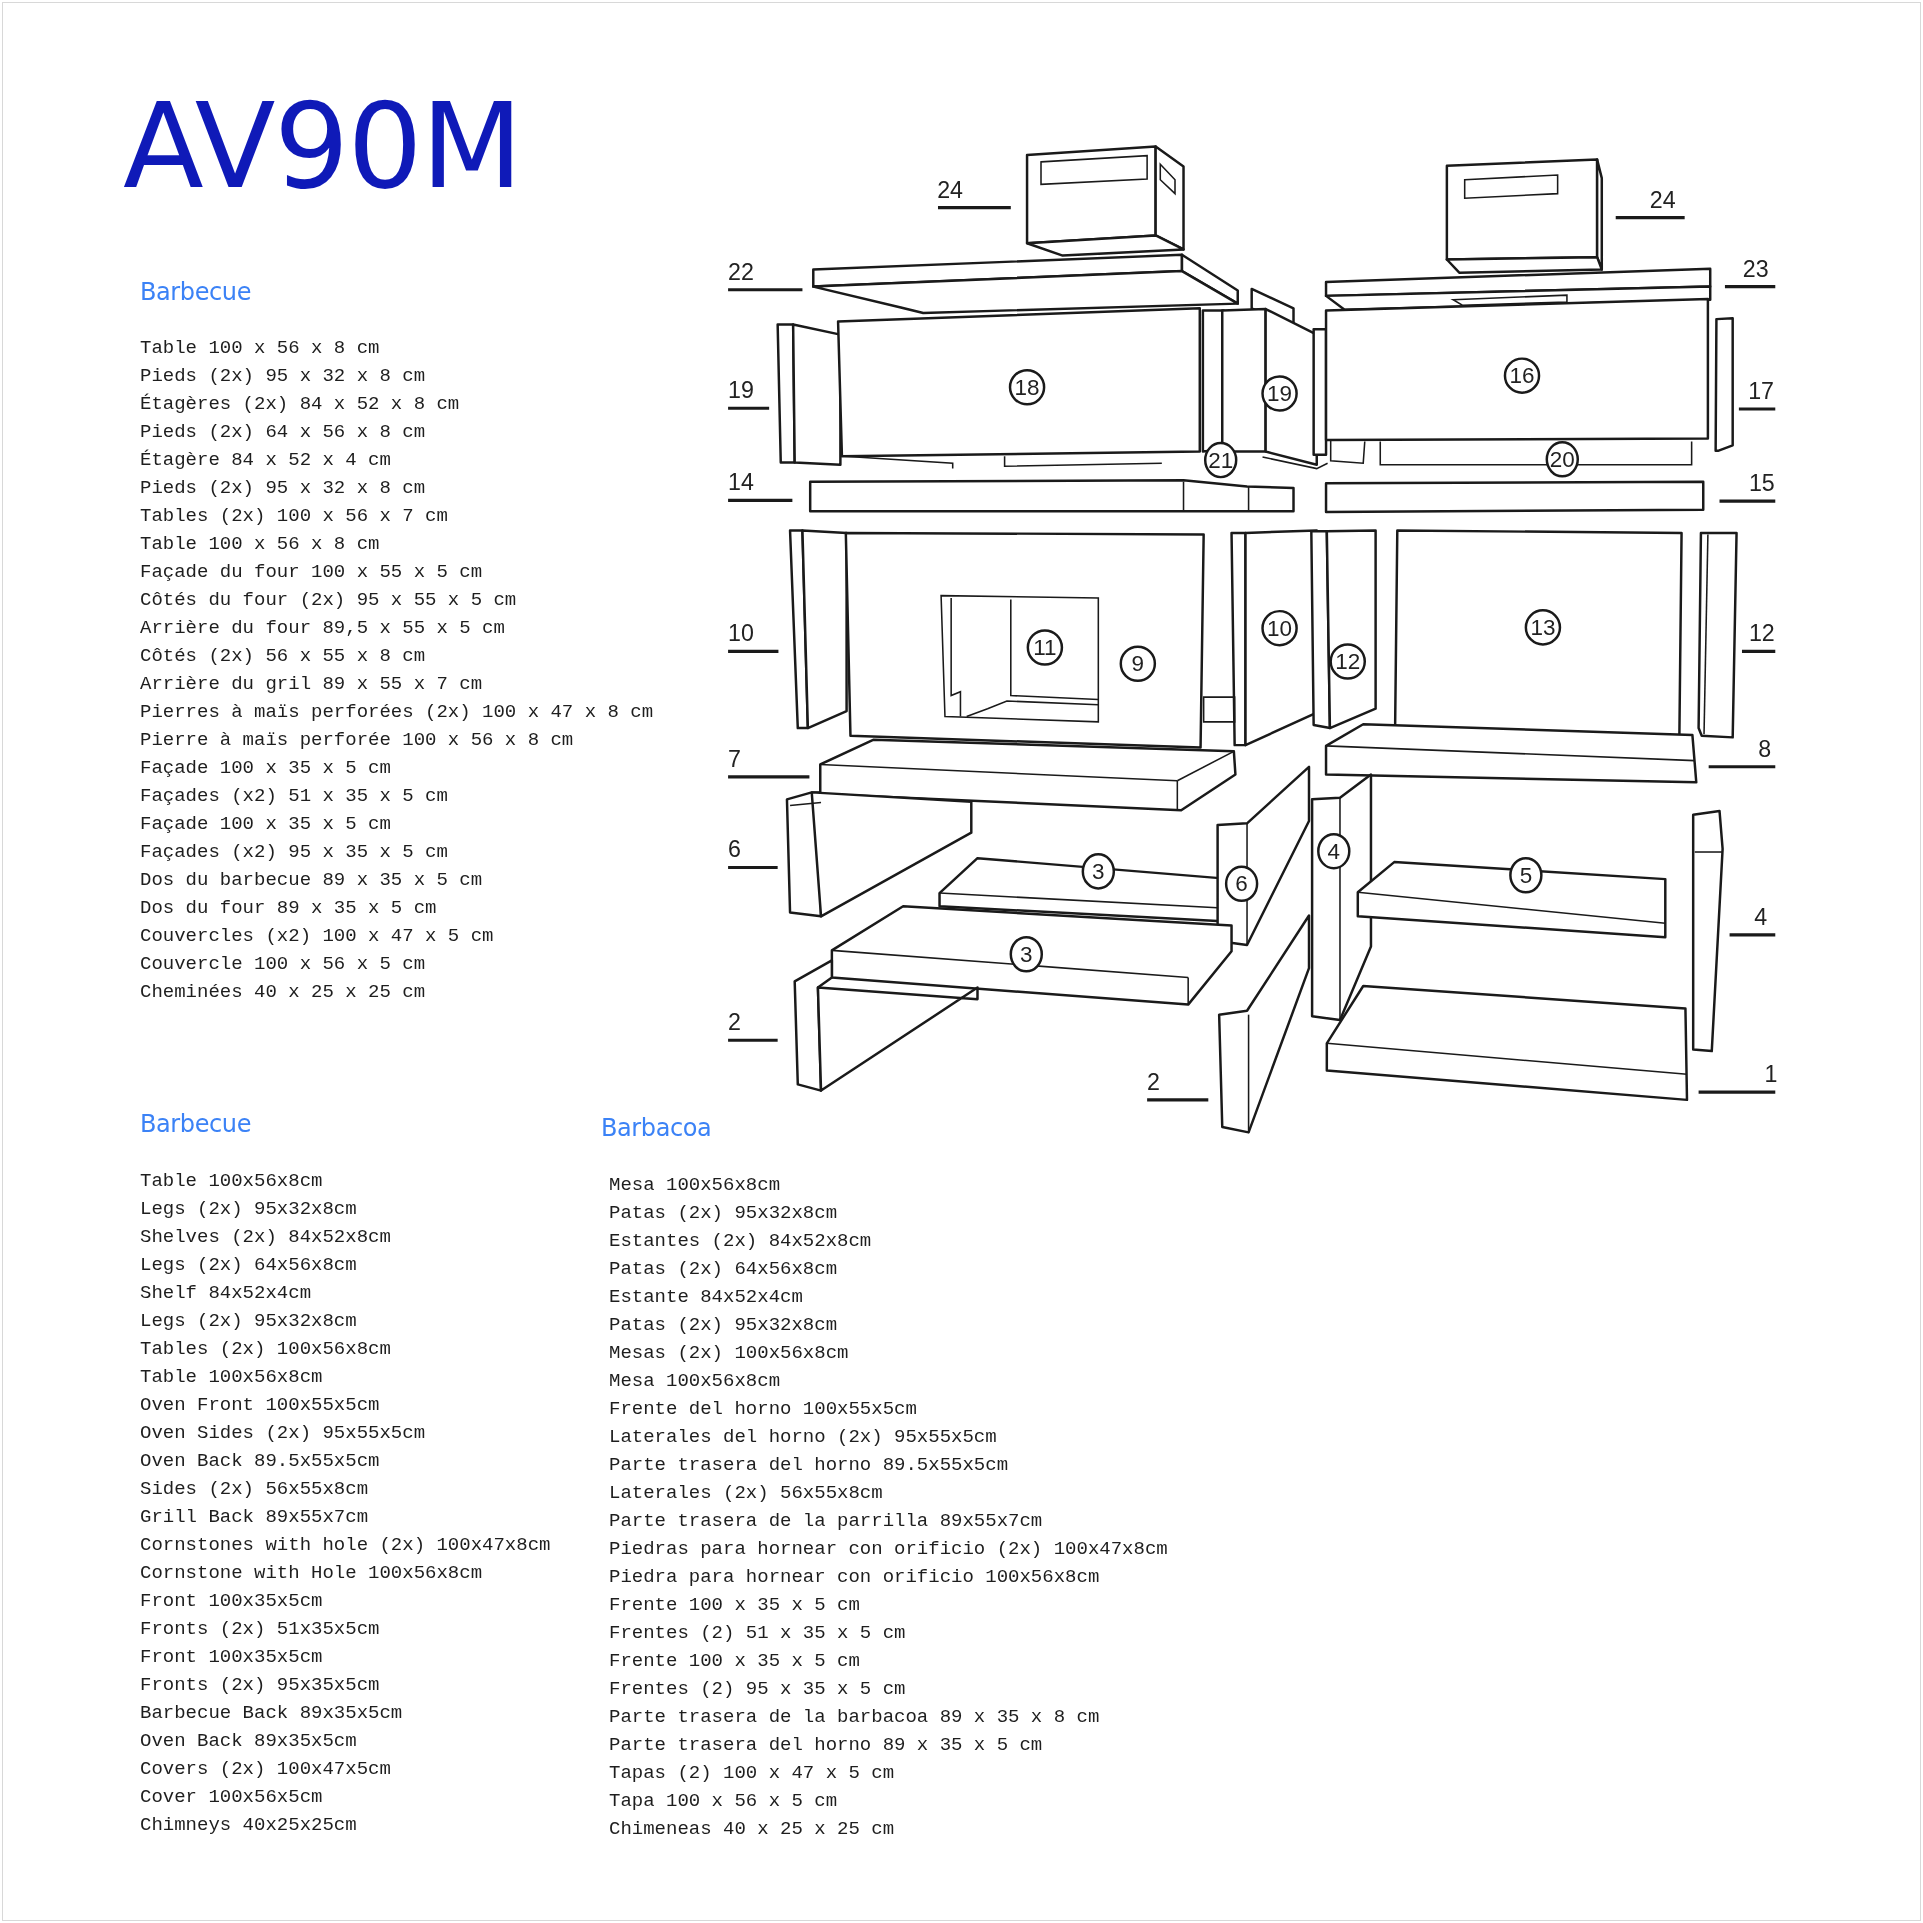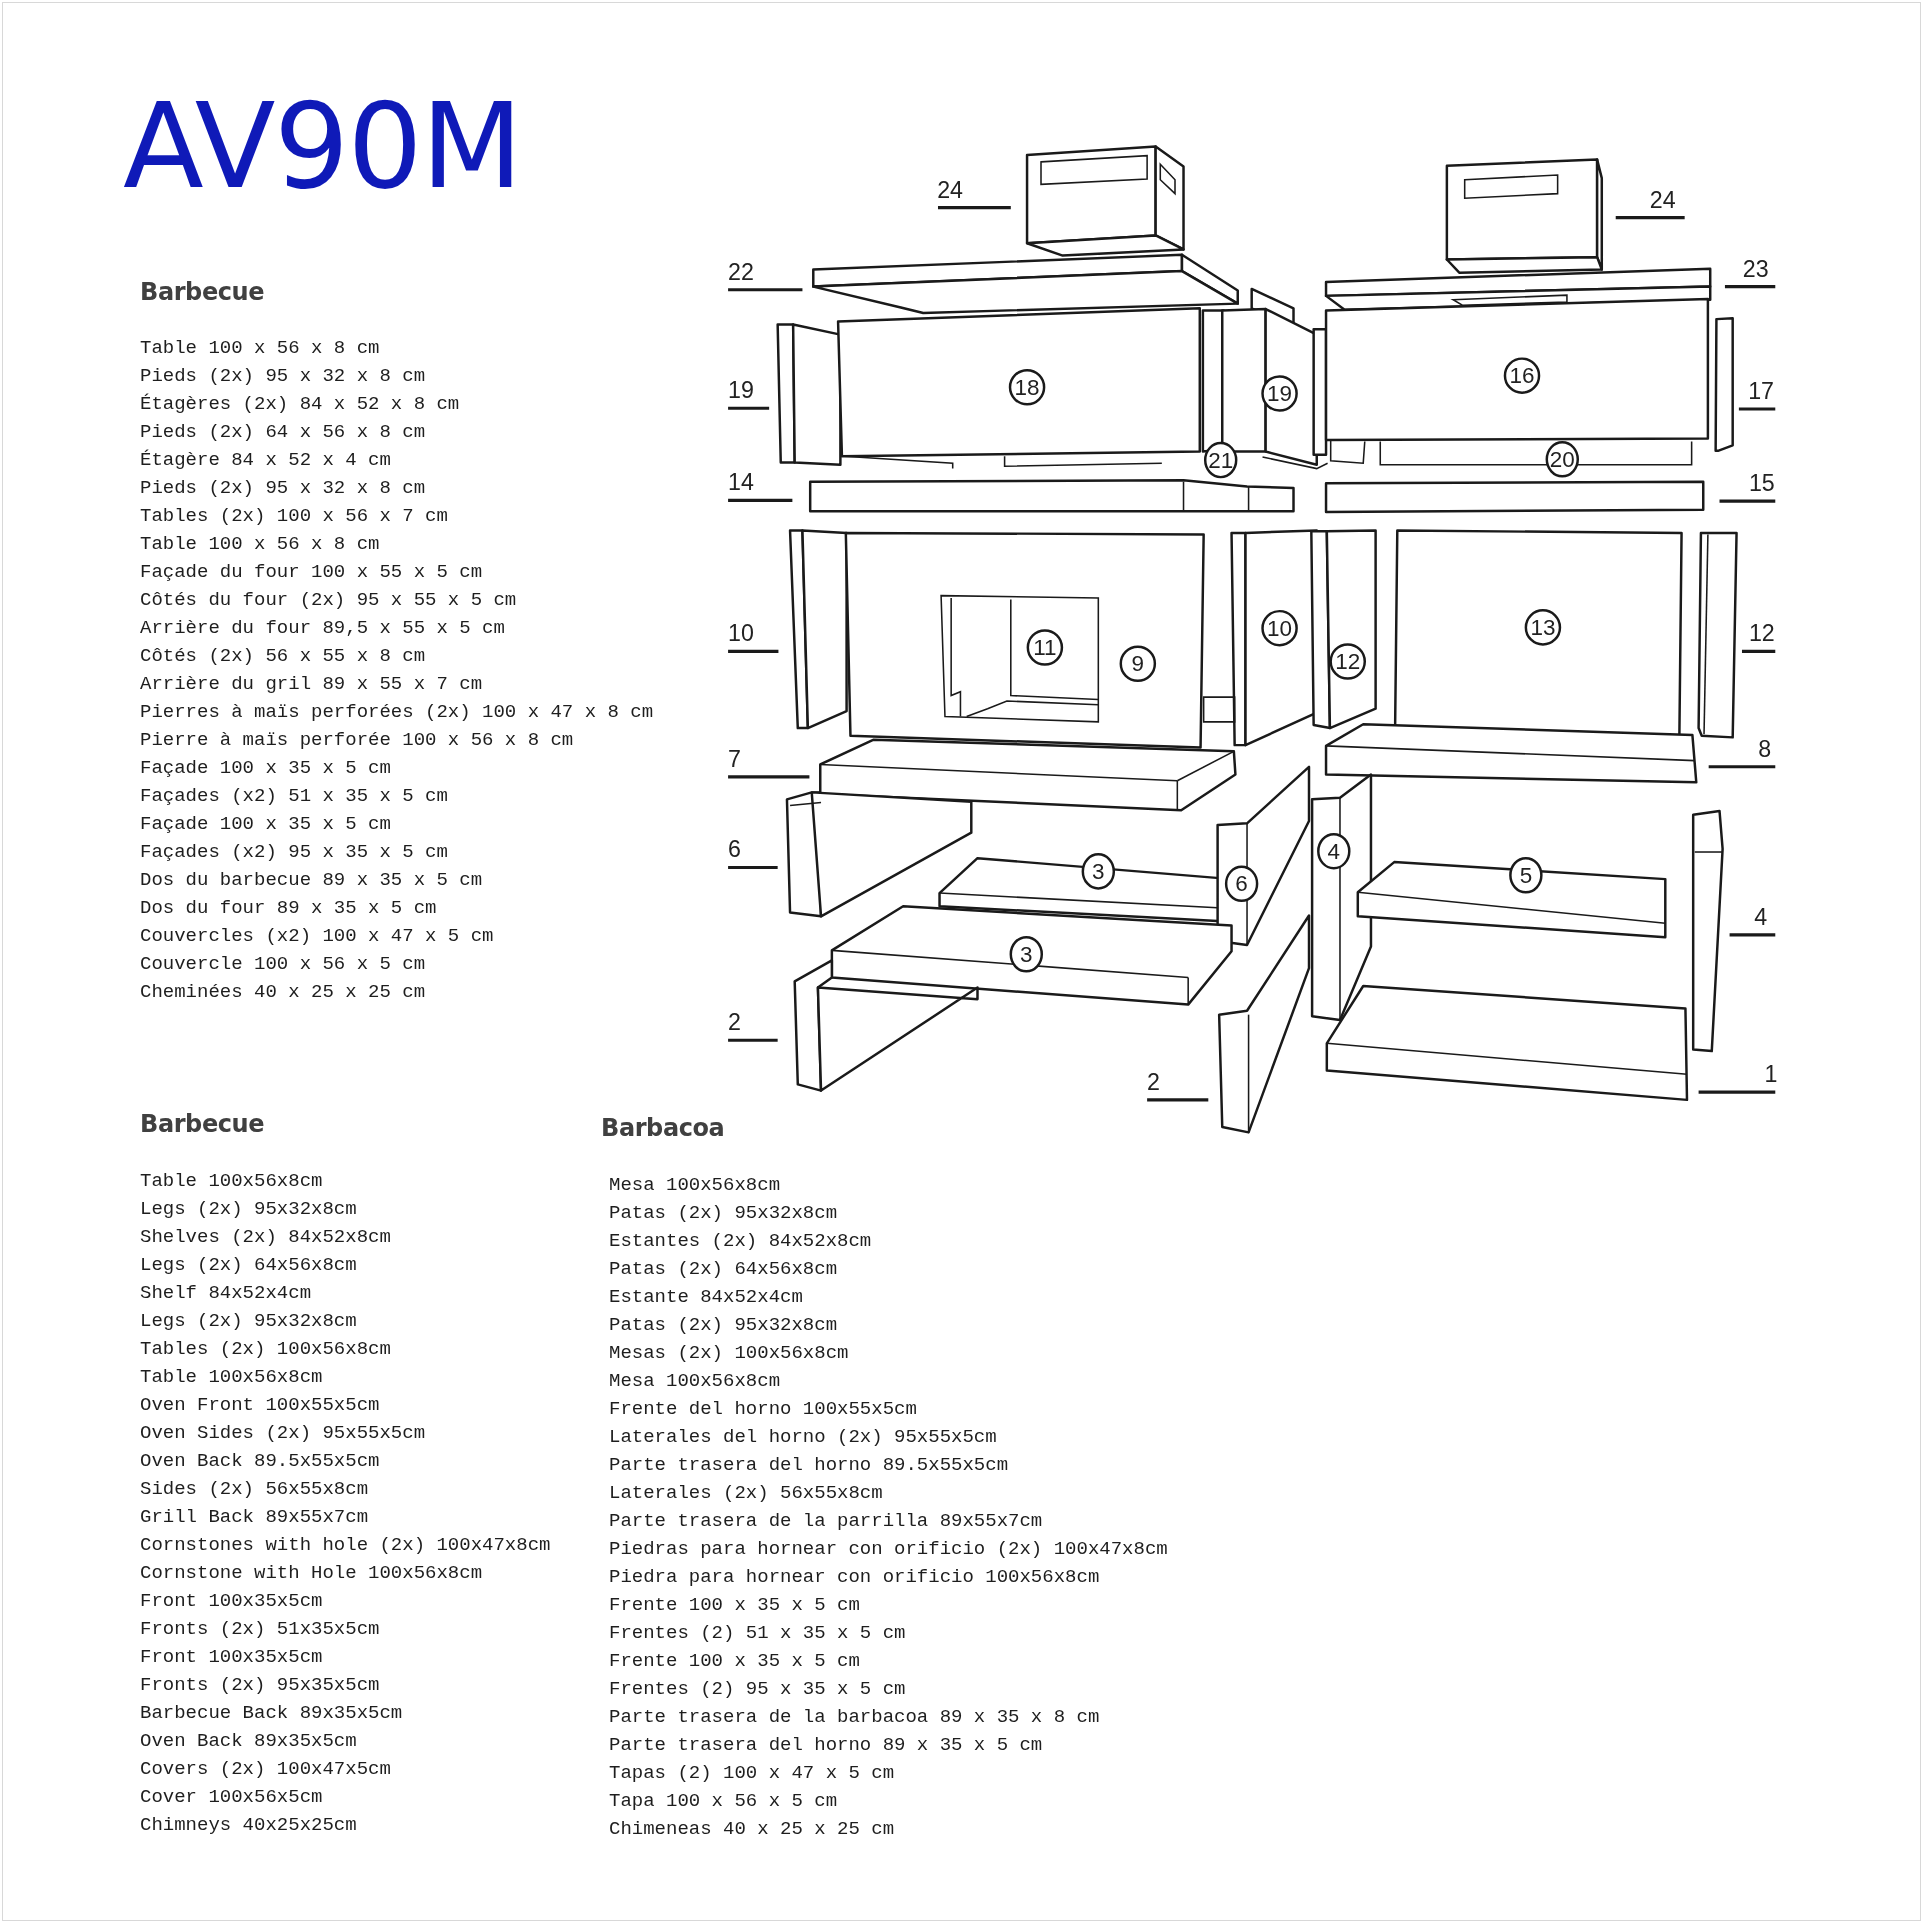--- a/index.html
+++ b/index.html
@@ -1,19 +1,19 @@
 <!DOCTYPE html>
 <html style="font-size:12.4px"><head>
 <meta charset="utf-8">
 <style>
   html, body { margin: 0; padding: 0; background: #ffffff; }
   body { width: 1924px; height: 1924px; position: relative; overflow: hidden; font-family: "Liberation Sans", "DejaVu Sans", sans-serif; }
   .frame { position: absolute; left: 1.5px; top: 1.5px; width: 1919px; height: 1919px; border: 0.8px solid #d8d8d8; box-sizing: border-box; }
   .title { position: absolute; left: 84px; top: 87px; font-family: "DejaVu Sans", sans-serif; font-weight: normal; font-size: 118px; letter-spacing: -1.5px; color: #0f1ab8; line-height: 1; margin-left: 39px; }
-  .heading { position: absolute; font-family: "DejaVu Sans", sans-serif; font-weight: bold; font-size: 24px; color: #404040; line-height: 1; letter-spacing: -0.4px; }
+  .heading { position: absolute; font-family: "DejaVu Sans", sans-serif; font-weight: normal; font-size: 24px; color: #3b82f6; line-height: 1; letter-spacing: -0.4px; }
   .list { position: absolute; margin: 0; padding: 0; list-style: none; font-family: Liberation Mono, monospace; font-size: 19px; color: #1e1e1e; }
   .list li { height: 28px; line-height: 28px; white-space: nowrap; }
   #diagram { position: absolute; left: 0; top: 0; width: 1924px; height: 1924px; pointer-events: none; }
   #diagram .callout-label { font-family: "Liberation Sans", sans-serif; font-size: 30px; fill: #222; }
   #diagram .circle-label { font-family: "Liberation Sans", sans-serif; font-size: 29px; fill: #222; text-anchor: middle; dominant-baseline: central; }
   #diagram .part { fill: #fff; stroke: #1a1a1a; stroke-width: 3.2; stroke-linejoin: round; }
   #diagram .thin { fill: none; stroke: #1a1a1a; stroke-width: 2; }
   #diagram .lead { stroke: #1a1a1a; stroke-width: 4; }
   #diagram .marker { fill: #fff; stroke: #1a1a1a; stroke-width: 3.2; }
 </style>

